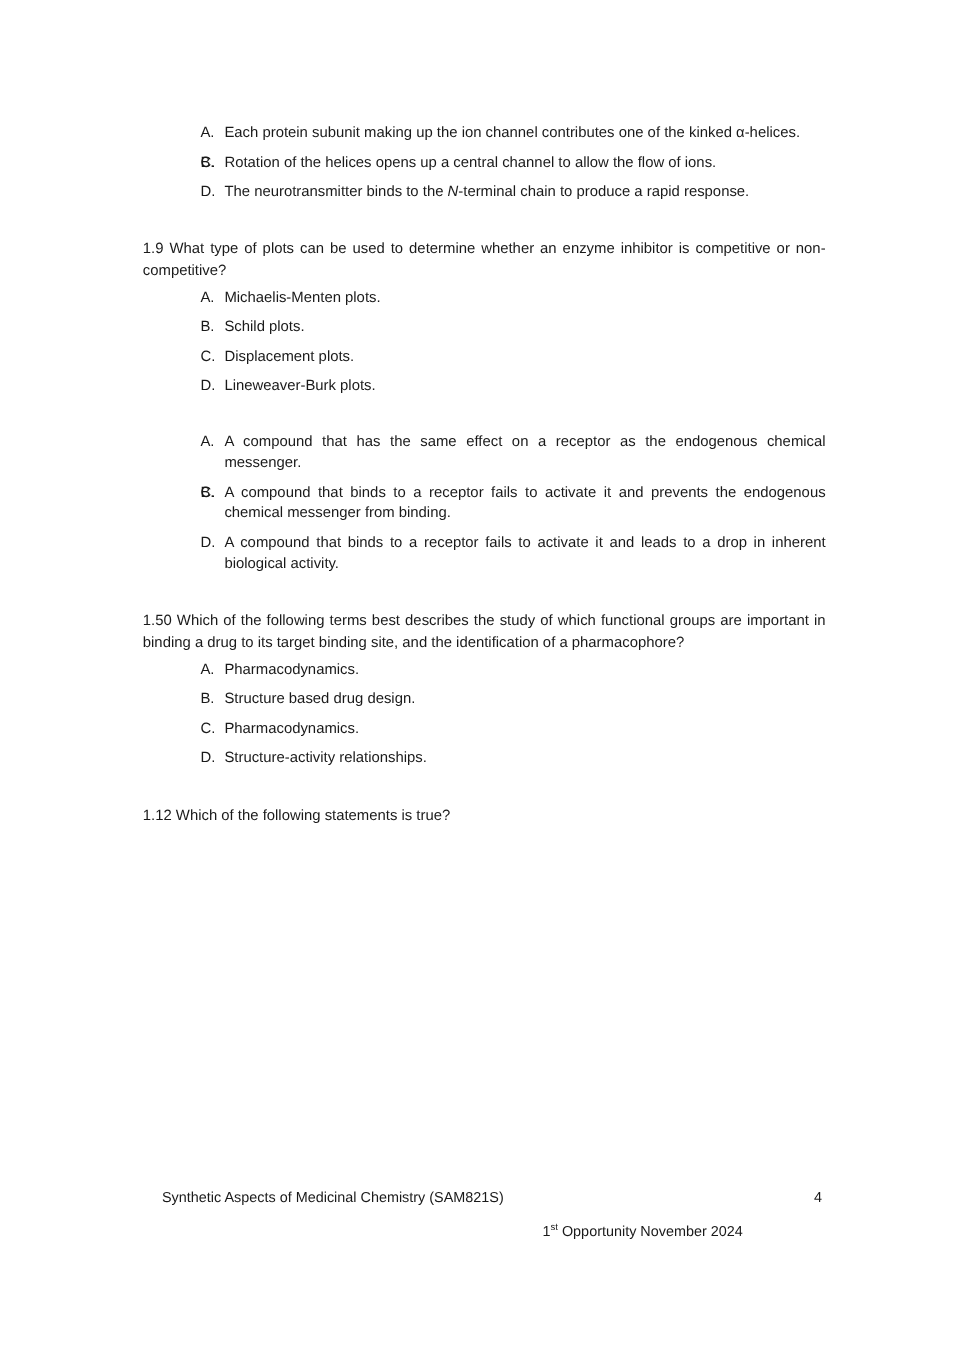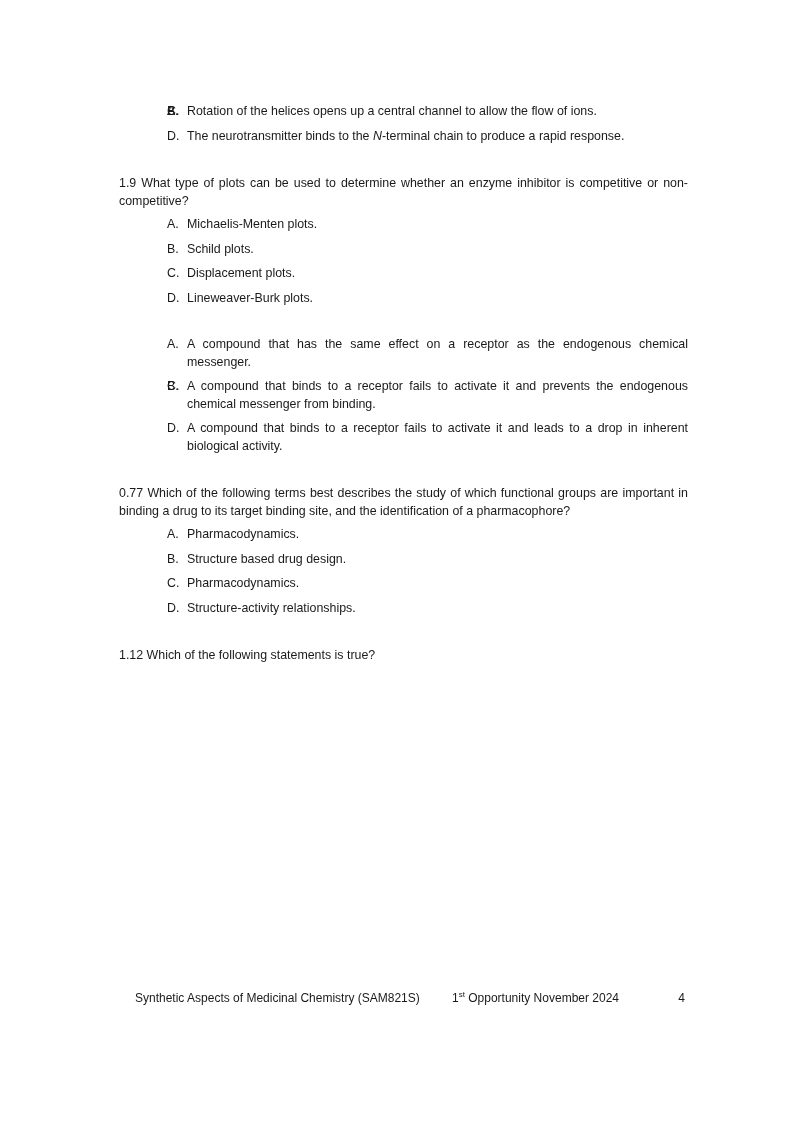--- a/index.html
+++ b/index.html
@@ -6,32 +6,32 @@
   body { width: 794px; height: 1122px; position: relative; overflow: hidden;
          font-family: "Liberation Sans", "DejaVu Sans", sans-serif; color: #1a1a1a; font-size: 12.4px; }
   .page { position: absolute; left: 119px; top: 96px; width: 569px; }
   .q { margin: 0; line-height: 18px; text-align: justify; }
   .opts { list-style: none; margin: 6px 0 0 0; padding: 0; }
   .opt { position: relative; padding-left: 68px; line-height: 17.5px; margin-bottom: 7px; text-align: justify; }
   .opt .letter { position: absolute; left: 48px; top: 0; }
   .block { margin-bottom: 29px; }
   .footer { position: absolute; top: 990px; left: 119px; width: 569px; font-size: 12px; line-height: 16px; }
   .footer .course { position: absolute; left: 16px; }
-  .footer .opp { position: absolute; left: 333px; }
+  .footer .opp { position: absolute; left: 333px; margin-top: 28px; }
   .footer .pg { position: absolute; right: 3px; }
   sup { font-size: 8px; line-height: 0; }
 </style>
 </head>
 <body>
 
 <div class="page">
 
   <div class="block">
     <ul class="opts">
-      <li class="opt"><span class="letter">A.</span></li>
+      <li class="opt"><span class="letter">A.</span><span>Each protein subunit making up the ion channel contributes one of the kinked α-helices.</span></li>
       <li class="opt"><span class="letter">B.</span></li>
       <li class="opt"><span class="letter">C.</span><span>Rotation of the helices opens up a central channel to allow the flow of ions.</span></li>
       <li class="opt"><span class="letter">D.</span><span>The neurotransmitter binds to the </span><i>N</i><span>-terminal chain to produce a rapid response.</span></li>
     </ul>
   </div>
 
   <div class="block">
     <p class="q">1.9 What type of plots can be used to determine whether an enzyme inhibitor is competitive or non-competitive?</p>
     <ul class="opts">
       <li class="opt"><span class="letter">A.</span><span>Michaelis-Menten plots.</span></li>
@@ -44,21 +44,21 @@
   <div class="block">
     <ul class="opts">
       <li class="opt"><span class="letter">A.</span><span>A compound that has the same effect on a receptor as the endogenous chemical messenger.</span></li>
       <li class="opt"><span class="letter">B.</span></li>
       <li class="opt"><span class="letter">C.</span><span>A compound that binds to a receptor fails to activate it and prevents the endogenous chemical messenger from binding.</span></li>
       <li class="opt"><span class="letter">D.</span><span>A compound that binds to a receptor fails to activate it and leads to a drop in inherent biological activity.</span></li>
     </ul>
   </div>
 
   <div class="block">
-    <p class="q">0.77 Which of the following terms best describes the study of which functional groups are important in binding a drug to its target binding site, and the identification of a pharmacophore?</p>
+    <p class="q">1.50 Which of the following terms best describes the study of which functional groups are important in binding a drug to its target binding site, and the identification of a pharmacophore?</p>
     <ul class="opts">
       <li class="opt"><span class="letter">A.</span><span>Pharmacodynamics.</span></li>
       <li class="opt"><span class="letter">B.</span><span>Structure based drug design.</span></li>
       <li class="opt"><span class="letter">C.</span><span>Pharmacodynamics.</span></li>
       <li class="opt"><span class="letter">D.</span><span>Structure-activity relationships.</span></li>
     </ul>
   </div>
 
   <div class="block">
     <p class="q">1.12 Which of the following statements is true?</p>

